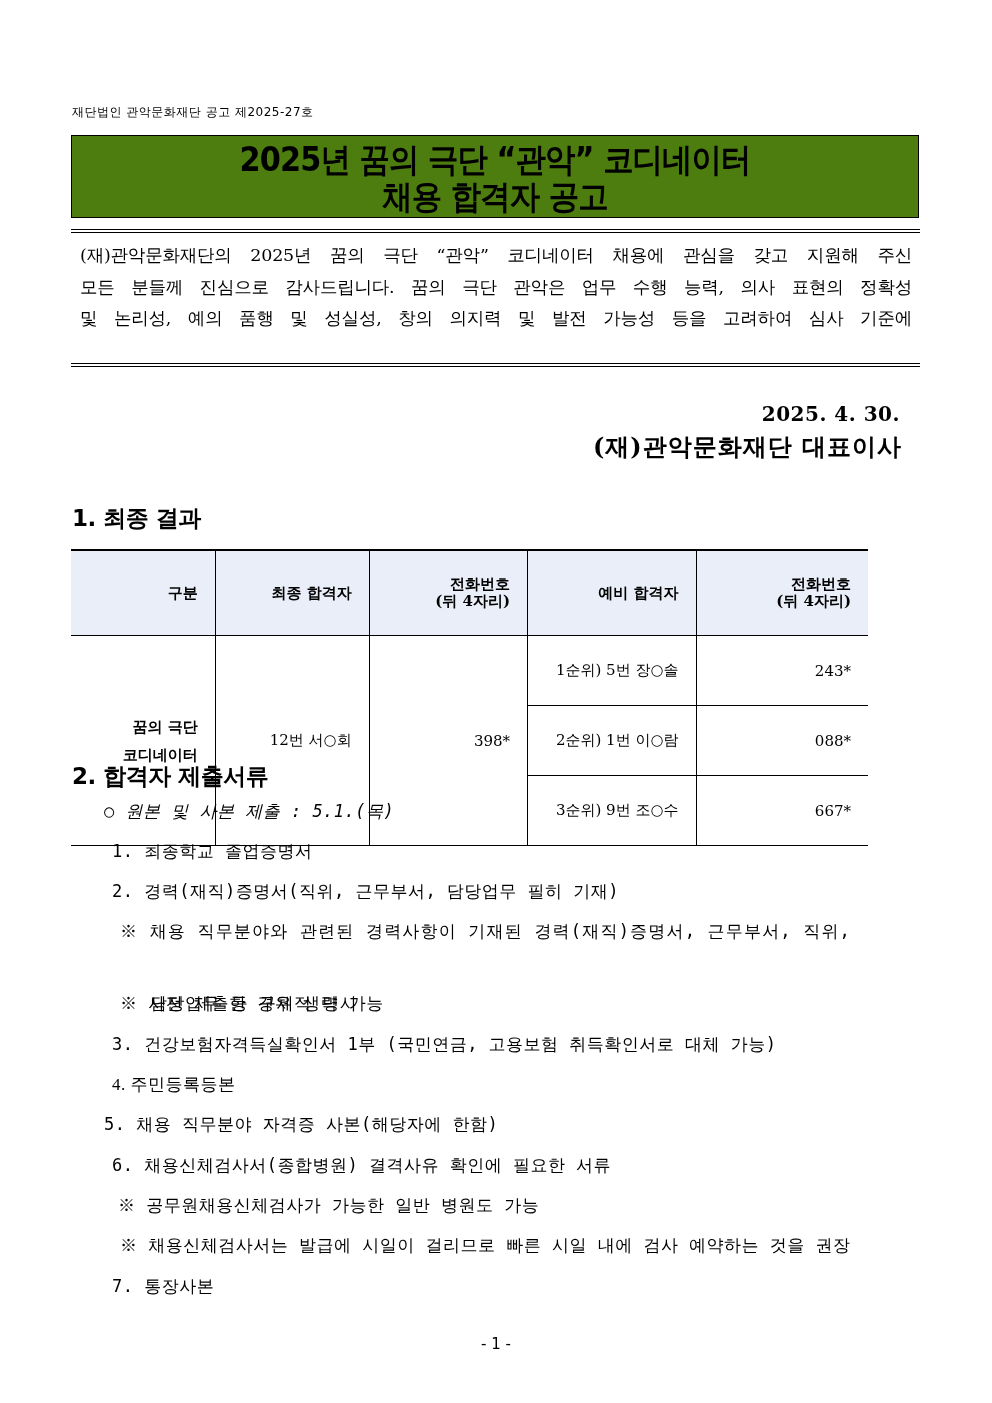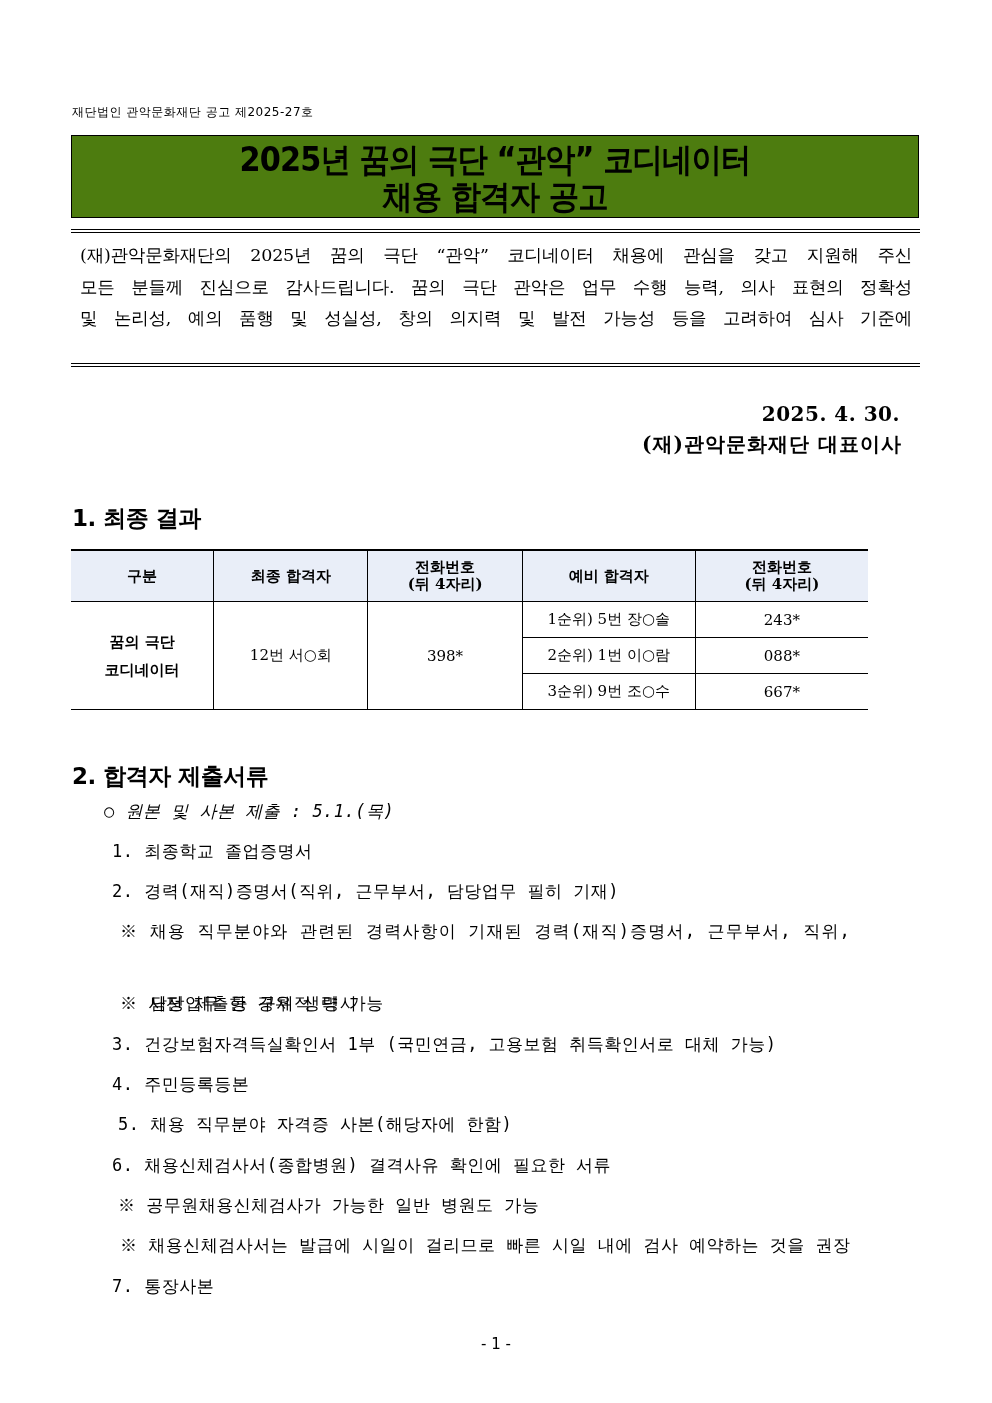--- a/index.html
+++ b/index.html
@@ -7,24 +7,24 @@
     .abs { position: absolute; }
     .notice-no { left: 72px; top: 104px; font-family: "DejaVu Sans", sans-serif; font-size: 12px; letter-spacing: 0.5px; }
     .title-box { left: 71px; top: 135px; width: 848px; height: 83px; background: #4d7c0f; border: 1.5px solid #000; box-sizing: border-box; text-align: center; }
     .title-box .t { font-family: "DejaVu Sans", sans-serif; font-weight: bold; font-size: 33px; line-height: 37px; letter-spacing: -1px; transform: scaleX(0.92); }
     .title-box .t1 { margin-top: 5px; }
     .rule-double { left: 71px; width: 849px; height: 4px; border-top: 1.5px solid #000; border-bottom: 1.5px solid #000; box-sizing: border-box; }
     .intro { left: 80px; top: 240px; width: 832px; font-size: 17.5px; line-height: 31.5px; text-align: justify; text-align-last: left; letter-spacing: -0.2px; }
     .intro span { display: block; text-align: justify; text-align-last: justify; }
     .intro span.last { text-align-last: left; }
     .date { right: 92px; top: 402px; font-size: 20px; font-weight: bold; letter-spacing: 0.5px; }
-    .signer { right: 90px; top: 431px; font-size: 20px; font-weight: bold; letter-spacing: 1px; }
+    .signer { right: 90px; top: 431px; font-size: 24px; font-weight: bold; letter-spacing: 1px; }
     .h1 { left: 72px; font-family: "DejaVu Sans", sans-serif; font-weight: bold; font-size: 23px; letter-spacing: -0.5px; }
     table.results { position: absolute; left: 71px; top: 549px; width: 797px; border-collapse: collapse; font-size: 15px; }
-    table.results td, table.results th { border: 1px solid #000; text-align: center; padding: 0; }
+    table.results td, table.results th { border: 1px solid #000; text-align: right; padding: 17px; }
     table.results tr:first-child th { border-top: 2px solid #000; }
     table.results tr:last-child td { border-bottom: 1.5px solid #000; }
     table.results th:first-child, table.results td:first-child { border-left: none; }
     table.results th:last-child, table.results td:last-child { border-right: none; }
     table.results thead th { background: #e9eef8; height: 50px; font-weight: bold; font-size: 15px; line-height: 17px; }
     table.results tbody td { height: 35px; }
     .c1 { width: 143px; } .c2 { width: 154px; } .c3 { width: 154px; } .c4 { width: 173px; } .c5 { width: 173px; }
     .bold { font-weight: bold; }
     .line { font-family: "DejaVu Sans Mono", monospace; font-size: 17px; letter-spacing: 0.5px; white-space: nowrap; }
     .pagenum { left: 0; width: 992px; top: 1335px; text-align: center; font-size: 15px; font-family: "DejaVu Sans", sans-serif; }
@@ -95,20 +95,20 @@
 <div class="abs h1" style="top:761px;">2. 합격자 제출서류</div>
 
 <div class="abs line" style="left:104px; top:800px;font-style:italic;">○ 원본 및 사본 제출 : 5.1.(목)</div>
 
 <div class="abs line" style="left:112px; top:840px;">1. 최종학교 졸업증명서</div>
 <div class="abs line" style="left:112px; top:880px;">2. 경력(재직)증명서(직위, 근무부서, 담당업무 필히 기재)</div>
 <div class="abs line" style="left:120px; top:920px; letter-spacing:1.2px;">※ 채용 직무분야와 관련된 경력사항이 기재된 경력(재직)증명서, 근무부서, 직위,</div>
 <div class="abs line" style="left:150px; top:952px;margin-top:40px;">담당업무 등 구체적 명시</div>
 <div class="abs line" style="left:120px; top:992px;">※ 사전 제출한 경우 생략 가능</div>
 <div class="abs line" style="left:112px; top:1033px;">3. 건강보험자격득실확인서 1부 (국민연금, 고용보험 취득확인서로 대체 가능)</div>
-<div class="abs line" style="left:112px; top:1073px;">4. 주민등록등본</div>
-<div class="abs line" style="left:118px; top:1113px;text-align:center;">5. 채용 직무분야 자격증 사본(해당자에 한함)</div>
+<div class="abs line" style="left:112px; top:1073px;font-family:Liberation Serif, serif;">4. 주민등록등본</div>
+<div class="abs line" style="left:104px; top:1113px;text-align:center;">5. 채용 직무분야 자격증 사본(해당자에 한함)</div>
 <div class="abs line" style="left:112px; top:1154px;">6. 채용신체검사서(종합병원) 결격사유 확인에 필요한 서류</div>
 <div class="abs line" style="left:118px; top:1194px;">※ 공무원채용신체검사가 가능한 일반 병원도 가능</div>
 <div class="abs line" style="left:120px; top:1234px;">※ 채용신체검사서는 발급에 시일이 걸리므로 빠른 시일 내에 검사 예약하는 것을 권장</div>
 <div class="abs line" style="left:112px; top:1275px;">7. 통장사본</div>
 
 <div class="abs pagenum">- 1 -</div>
 
 </body></html>

